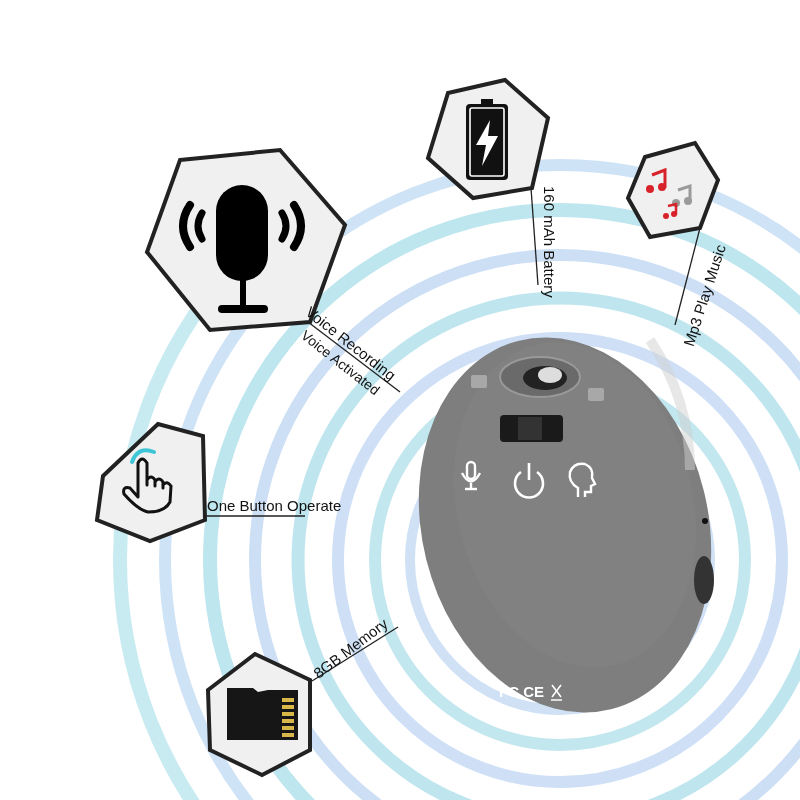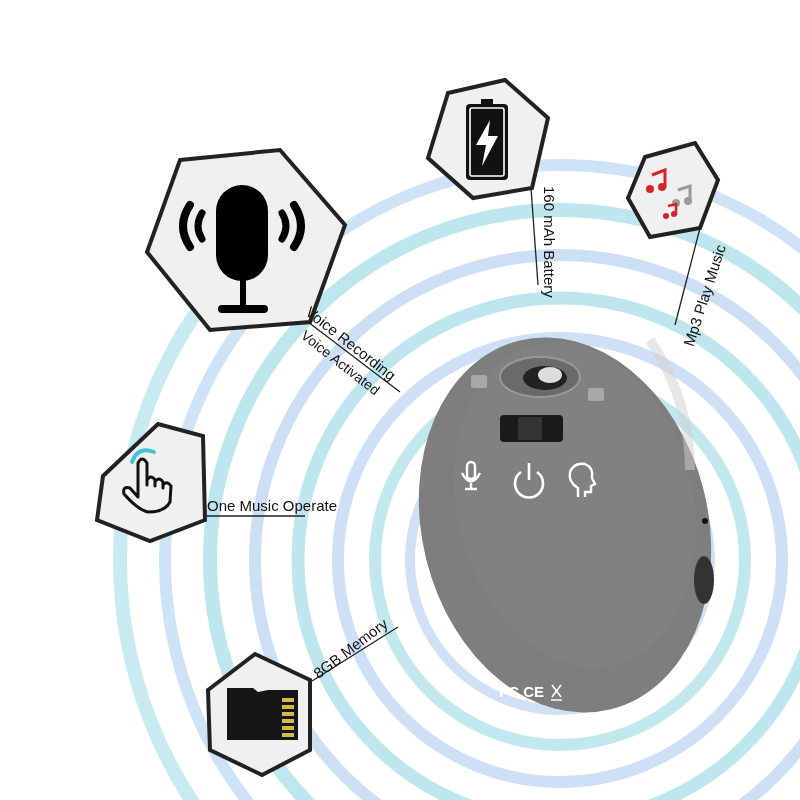--- a/index.html
+++ b/index.html
@@ -124,15 +124,15 @@
         </g>
       </g>
       <line x1="312" y1="681" x2="398" y2="627" stroke="#222" stroke-width="1.3"></line>
     </g>
   </svg>
 
   <div class="label" style="left:313px;top:303px;transform:rotate(38deg);">Voice Recording</div>
   <div class="label" style="left:308px;top:327px;transform:rotate(38deg);font-size:14px;">Voice Activated</div>
   <div class="label" style="left:558px;top:186px;transform:rotate(90deg);">160 mAh Battery</div>
   <div class="label" style="left:680px;top:343px;transform:rotate(-72deg);">Mp3 Play Music</div>
-  <div class="label" style="left:207px;top:497px;">One Music Operate</div>
+  <div class="label" style="left:207px;top:497px;">One Button Operate</div>
   <div class="label" style="left:310px;top:668px;transform:rotate(-37deg);">8GB Memory</div>
 </div>
 
 </body></html>

